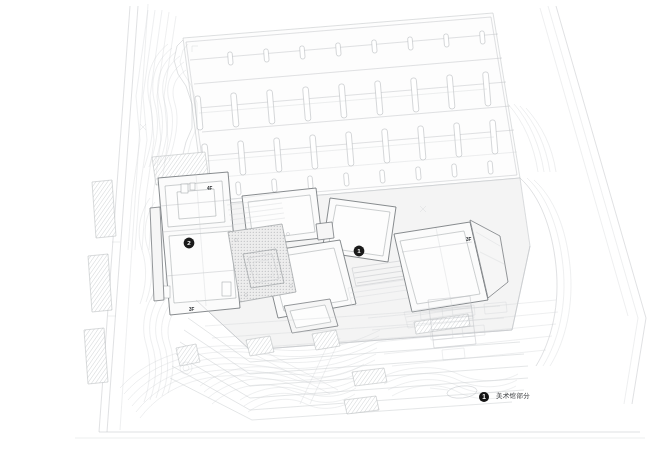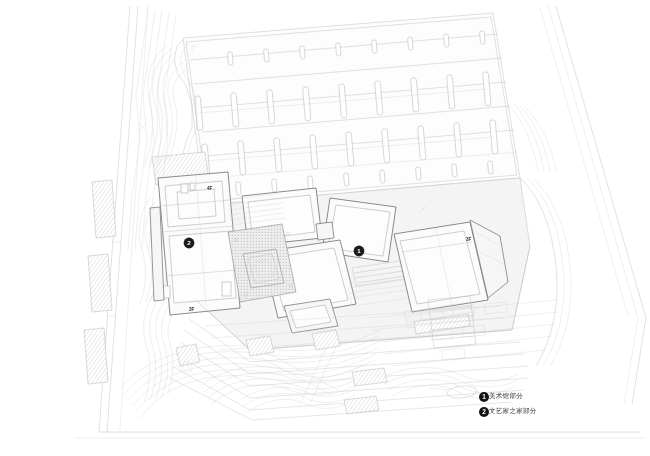--- a/index.html
+++ b/index.html
@@ -64,20 +64,21 @@
     background: #141414;
     color: #ffffff;
     font-size: 6.5px;
     line-height: 10px;
     text-align: center;
     font-weight: bold;
     flex: 0 0 auto;
     font-family: "Liberation Sans", sans-serif;
   }
   .legend-text {
+    margin-left: 7px;
     font-size: 6.6px;
     color: #2b2e31;
     letter-spacing: 0.2px;
     white-space: nowrap;
     font-family: "DejaVu Sans", sans-serif;
   }
 </style>
 </head>
 <body>
 
@@ -425,19 +426,15 @@
       <text class="marker-num" x="189" y="245.3">2</text>
     </g>
 
   </svg>
 
   <div id="legend">
     <div class="legend-row">
       <div class="legend-bullet">1</div>
       <div class="legend-text">美术馆部分</div>
     </div>
-    <div class="legend-row">
-      <div class="legend-bullet">2</div>
-      <div class="legend-text">文艺家之家部分</div>
-    </div>
   </div>
 
 </div>
 
 </body></html>

